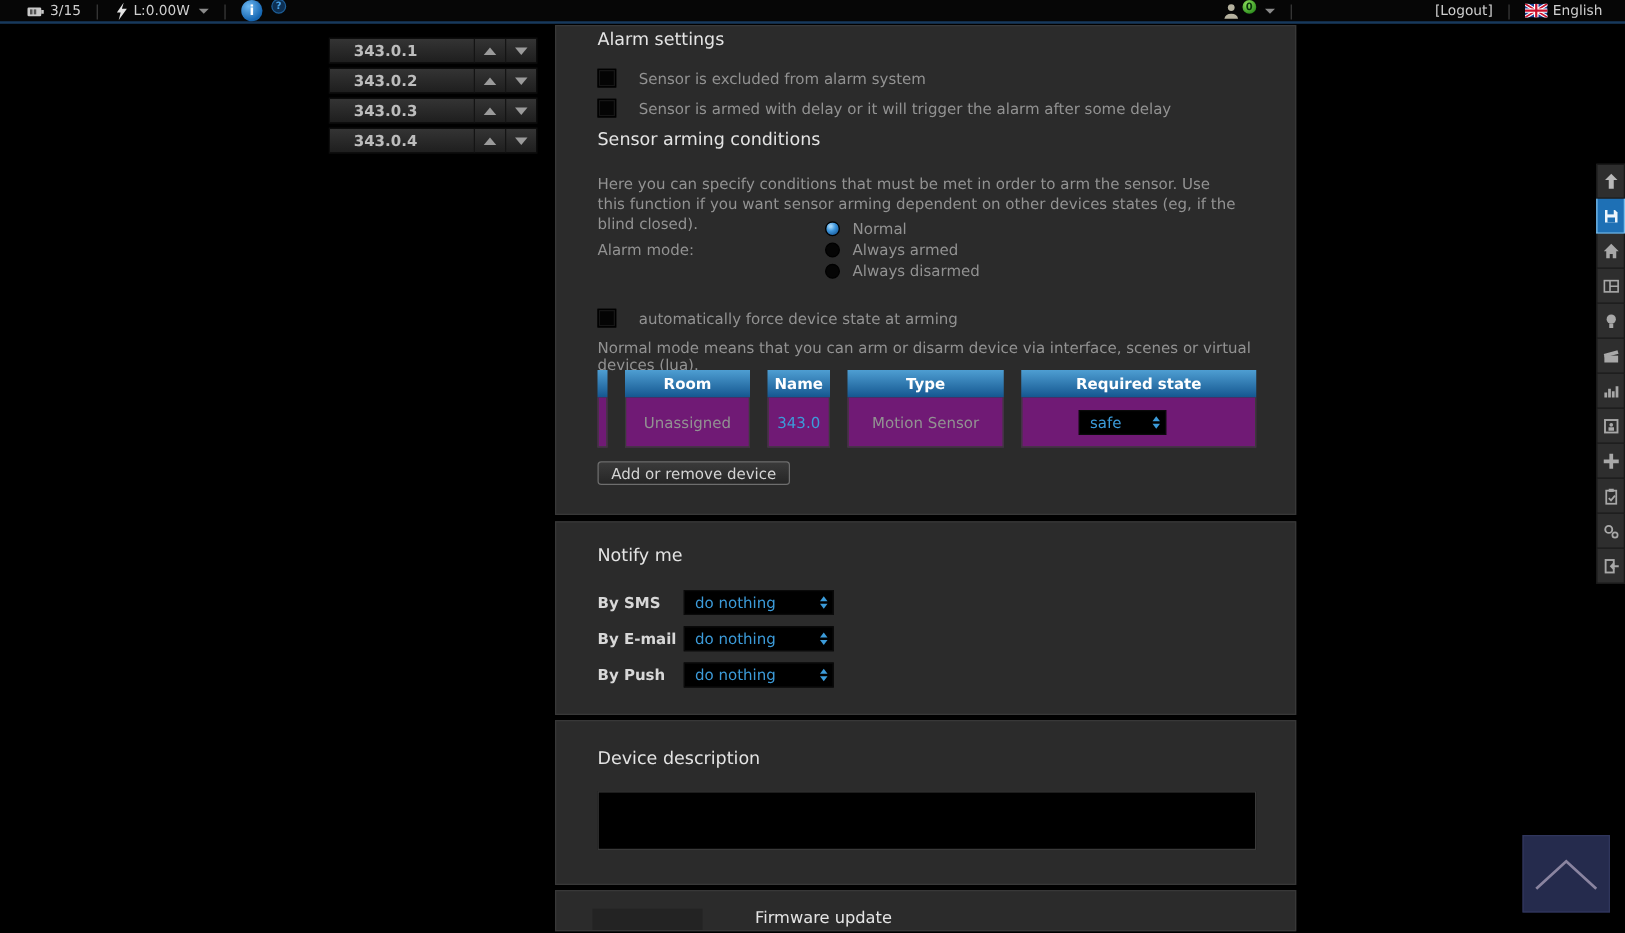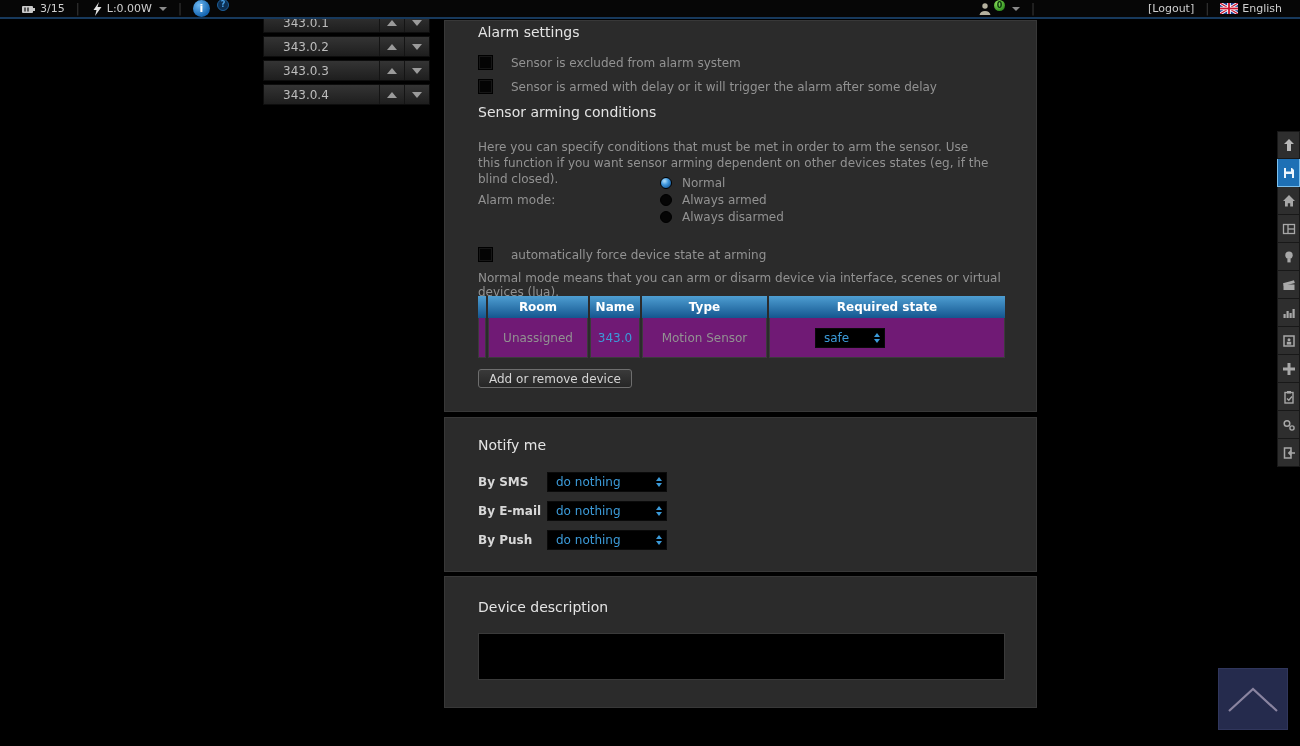--- a/index.html
+++ b/index.html
@@ -24,21 +24,21 @@
                  color:#fff; font-weight:bold; font-size:11px; text-align:center; line-height:17px; }
   .help-circle { width:12px; height:12px; border-radius:50%; background:#0d2f52;
                  border:1px solid #1d5e98; color:#4aa3e8; font-weight:bold; font-size:8px;
                  text-align:center; line-height:10px; position:relative; top:-4px; margin-left:-2px; }
   .badge { width:11px; height:11px; border-radius:50%;
            background:radial-gradient(circle at 35% 30%, #8fe05c, #2f8f1f 75%);
            color:#06320a; font-weight:bold; font-size:8px; text-align:center; line-height:11px;
            margin-left:-2px; position:relative; top:-3px; }
 
   
-  #device-list { position:absolute; left:263px; top:12px; width:167px; z-index:10; }
+  #device-list { position:absolute; left:263px; top:30px; width:167px; z-index:10;font-weight:bold; }
   .dl-item { height:21px; margin-bottom:3px; display:flex; align-items:stretch;
              background:linear-gradient(#343434,#1e1e1e); border:1px solid #0d0d0d;
              color:#bdbdbd; font-size:12px; }
   .dl-label { flex:1; display:flex; align-items:center; padding-left:19px; }
   .dl-btn { width:25px; display:flex; align-items:center; justify-content:center;
             border-left:1px solid #141414; cursor:pointer; }
   .tri-up   { width:0; height:0; border-left:5px solid transparent; border-right:5px solid transparent;
               border-bottom:6px solid #9b9b9b; }
   .tri-down { width:0; height:0; border-left:5px solid transparent; border-right:5px solid transparent;
               border-top:6px solid #9b9b9b; }
@@ -57,21 +57,21 @@
   .checkbox { width:15px; height:15px; background:#040404; border:1px solid #000;
               box-shadow:inset 0 0 0 1px #161616; cursor:pointer; flex:0 0 auto; }
 
   .radio { width:12px; height:12px; border-radius:50%; background:#050505;
            border:1px solid #000; cursor:pointer; flex:0 0 auto; }
   .radio.on { background:radial-gradient(circle at 35% 30%, #9ed2f5 8%, #3f97dd 40%, #11508f 90%); }
   .radio-row { position:absolute; left:215px; display:flex; align-items:center; gap:10px; }
 
   
   #arm-table { position:absolute; left:33px; top:275px; width:527px; }
-  .t-head, .t-body { display:flex; gap:2px; }
+  .t-head, .t-body { display:flex; gap:14px; }
   .t-head > div { height:22px; background:linear-gradient(#4e9ed2,#14568f);
                   color:#fff; font-size:12px; font-weight:bold;
                   display:flex; align-items:center; justify-content:center; }
   .t-body > div { height:40px; background:#701a75; border:1px solid #3b3b3b; border-top:none;
                   display:flex; align-items:center; justify-content:center; font-size:12px; }
   .col-0 { width:8px; }  .col-1 { width:100px; } .col-2 { width:50px;text-align:center; }
   .col-3 { width:125px; } .col-4 { flex:1; }
   .link-blue { color:#3c9bd9; cursor:pointer; }
 
   .sel { background:#000; border:1px solid #0a0a0a; height:20px; display:flex;
@@ -300,20 +300,24 @@
           <i class="sd"></i>
         </span>
     </div>
   </div>
 
   <div id="sec-desc" class="panel">
     <div class="sec-title" style="top:22px;">Device description</div>
     <textarea id="desc-box" style=""></textarea>
   </div>
 
+  <div id="sec-firmware" class="panel">
+    <div id="fw-thumb"></div>
+    <div class="sec-title" style="left:159px; top:14px; font-size:13px;">Firmware update</div>
+  </div>
 </div>
 
 <div id="toolbar">
   <div class="tool">
     <svg width="14" height="14" viewBox="0 0 14 14">
       <path d="M7 1 L12 6 H9 V13 H5 V6 H2 Z" fill="#b8b8b8"></path>
       </svg>
   </div>
   <div class="tool active">
     <svg width="14" height="14" viewBox="0 0 14 14">

